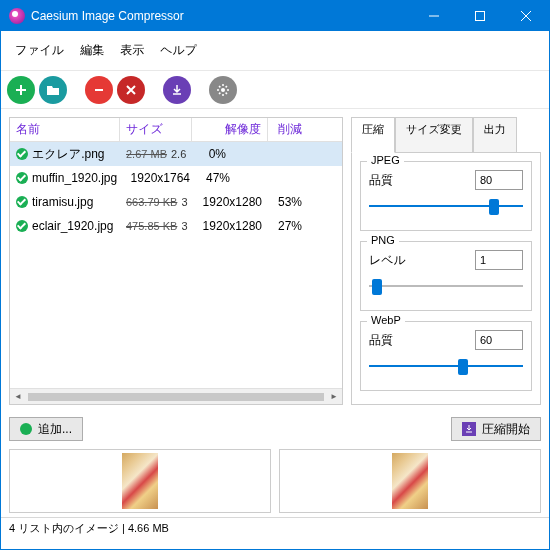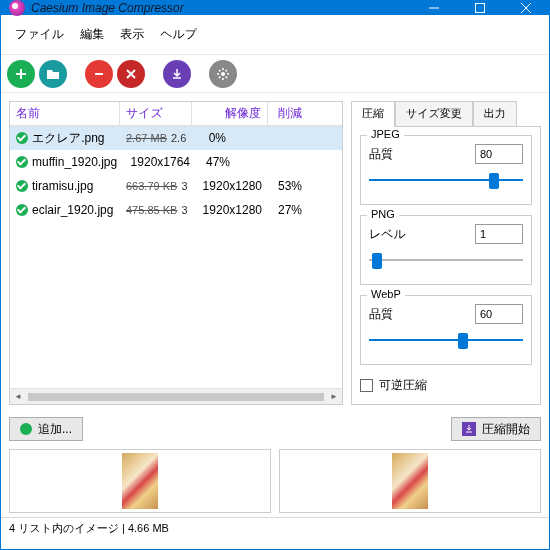--- a/index.html
+++ b/index.html
@@ -1,18 +1,18 @@
 <!DOCTYPE html>
 <html><head>
 <meta charset="utf-8">
 <style>
 * { box-sizing: border-box; margin: 0; padding: 0; font-family: "Segoe UI", "Yu Gothic UI", sans-serif; font-size: 12px; }
 body { background: #fff; }
 .window { width: 550px; height: 550px; border: 1px solid #0078d7; display: flex; flex-direction: column; background: #fff; }
-.titlebar { height: 14px; background: #0078d7; color: #0f172a; display: flex; align-items: center; padding-left: 8px; font-style: italic; }
+.titlebar { height: 30px; background: #0078d7; color: #ffffff; display: flex; align-items: center; padding-left: 8px; }
 .titlebar-icon { width: 16px; height: 16px; border-radius: 50%; background: radial-gradient(circle at 40% 40%, #ff5bc8, #8b1698); margin-right: 6px; position: relative; }
 .titlebar-icon::after { content: ""; position: absolute; width: 6px; height: 6px; background: #fff; border-radius: 50%; top: 3px; left: 3px; }
 .titlebar-title { flex: 1; font-size: 12px; }
 .winbtns { display: flex; }
 .winbtn { width: 46px; height: 30px; display: flex; align-items: center; justify-content: center; color: #fff; }
 .winbtn svg { width: 10px; height: 10px; stroke: #fff; stroke-width: 1; fill: none; }
 .menubar { height: 40px; display: flex; align-items: center; padding: 0 6px; border-bottom: 1px solid #e8e8e8; }
 .menuitem { padding: 3px 8px; }
 .toolbar { height: 38px; display: flex; align-items: center; padding: 0 6px; gap: 4px; border-bottom: 1px solid #e8e8e8; }
 .tbtn { width: 28px; height: 28px; border-radius: 50%; display: flex; align-items: center; justify-content: center; }
@@ -42,21 +42,21 @@
 .cell.size .old { text-decoration: line-through; color: #555; font-size: 11px; }
 .cell.size .new { color: #333; font-size: 11px; }
 .cell.res { width: 76px; text-align: right; }
 .cell.red { width: 40px; text-align: right; }
 .check { width: 12px; height: 12px; border-radius: 50%; background: #1aaf54; position: relative; flex-shrink: 0; }
 .check::after { content: ""; position: absolute; left: 3px; top: 1px; width: 3px; height: 6px; border: solid #fff; border-width: 0 2px 2px 0; transform: rotate(45deg); }
 .scrollbar { height: 16px; background: #f0f0f0; display: flex; align-items: center; border-top: 1px solid #e0e0e0; }
 .scrollarrow { width: 16px; height: 16px; display: flex; align-items: center; justify-content: center; color: #666; font-size: 8px; }
 .scrollthumb { flex: 1; height: 8px; background: #c8c8c8; margin: 0 2px; }
 .right { width: 190px; display: flex; flex-direction: column; }
-.tabs { display: flex; height: 26px; }
+.tabs { display: flex; height: 36px; }
 .tab { padding: 4px 10px; border: 1px solid #ccc; border-bottom: none; background: #f4f4f4; font-size: 11px; }
 .tab.active { background: #fff; border-bottom: 1px solid #fff; position: relative; z-index: 1; }
 .tabpanel { flex: 1; border: 1px solid #ccc; margin-top: -1px; padding: 8px; display: flex; flex-direction: column; gap: 10px; overflow: hidden; }
 .group { border: 1px solid #ccc; padding: 8px 8px 14px 8px; position: relative; }
 .group-title { position: absolute; top: -8px; left: 6px; background: #fff; padding: 0 4px; font-size: 11px; }
 .grow { display: flex; align-items: center; justify-content: space-between; margin-bottom: 6px; }
 .numbox { width: 48px; height: 20px; border: 1px solid #999; padding: 2px 4px; text-align: left; font-size: 11px; }
 .slider { height: 20px; position: relative; }
 .slider-track { position: absolute; top: 9px; left: 0; right: 0; height: 2px; background: #0078d7; }
 .slider-track.gray { background: #bbb; }

